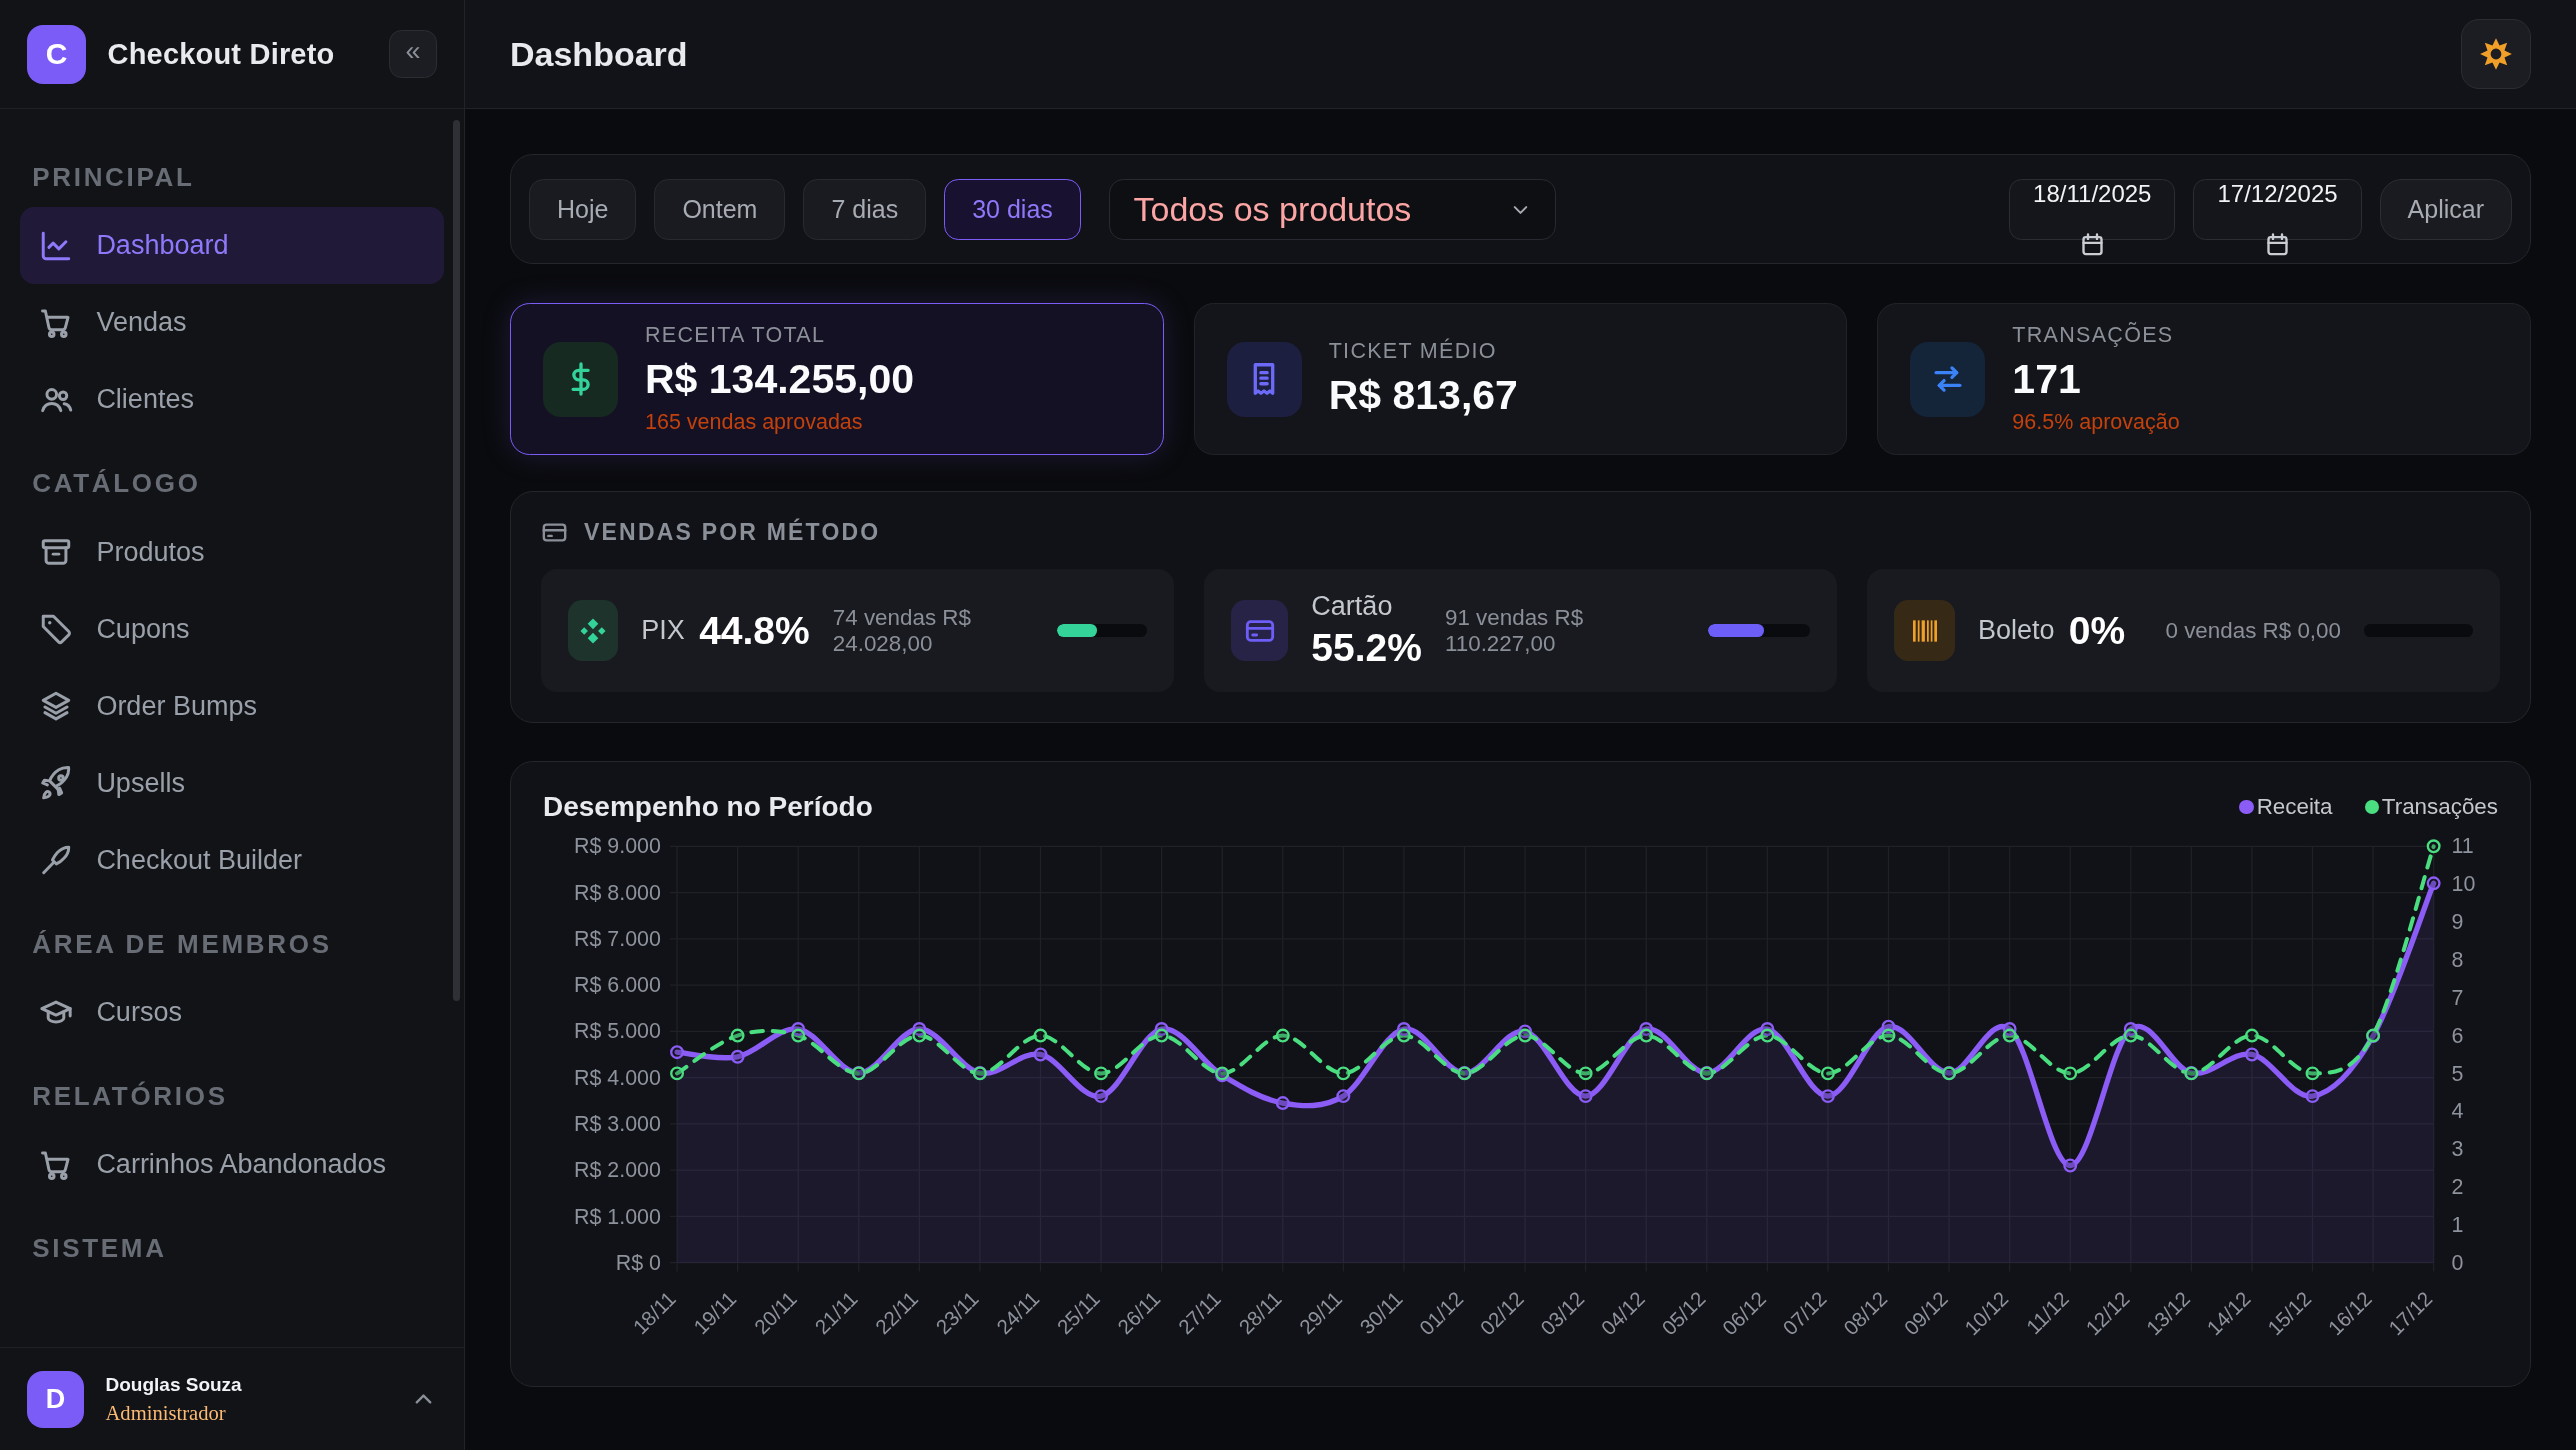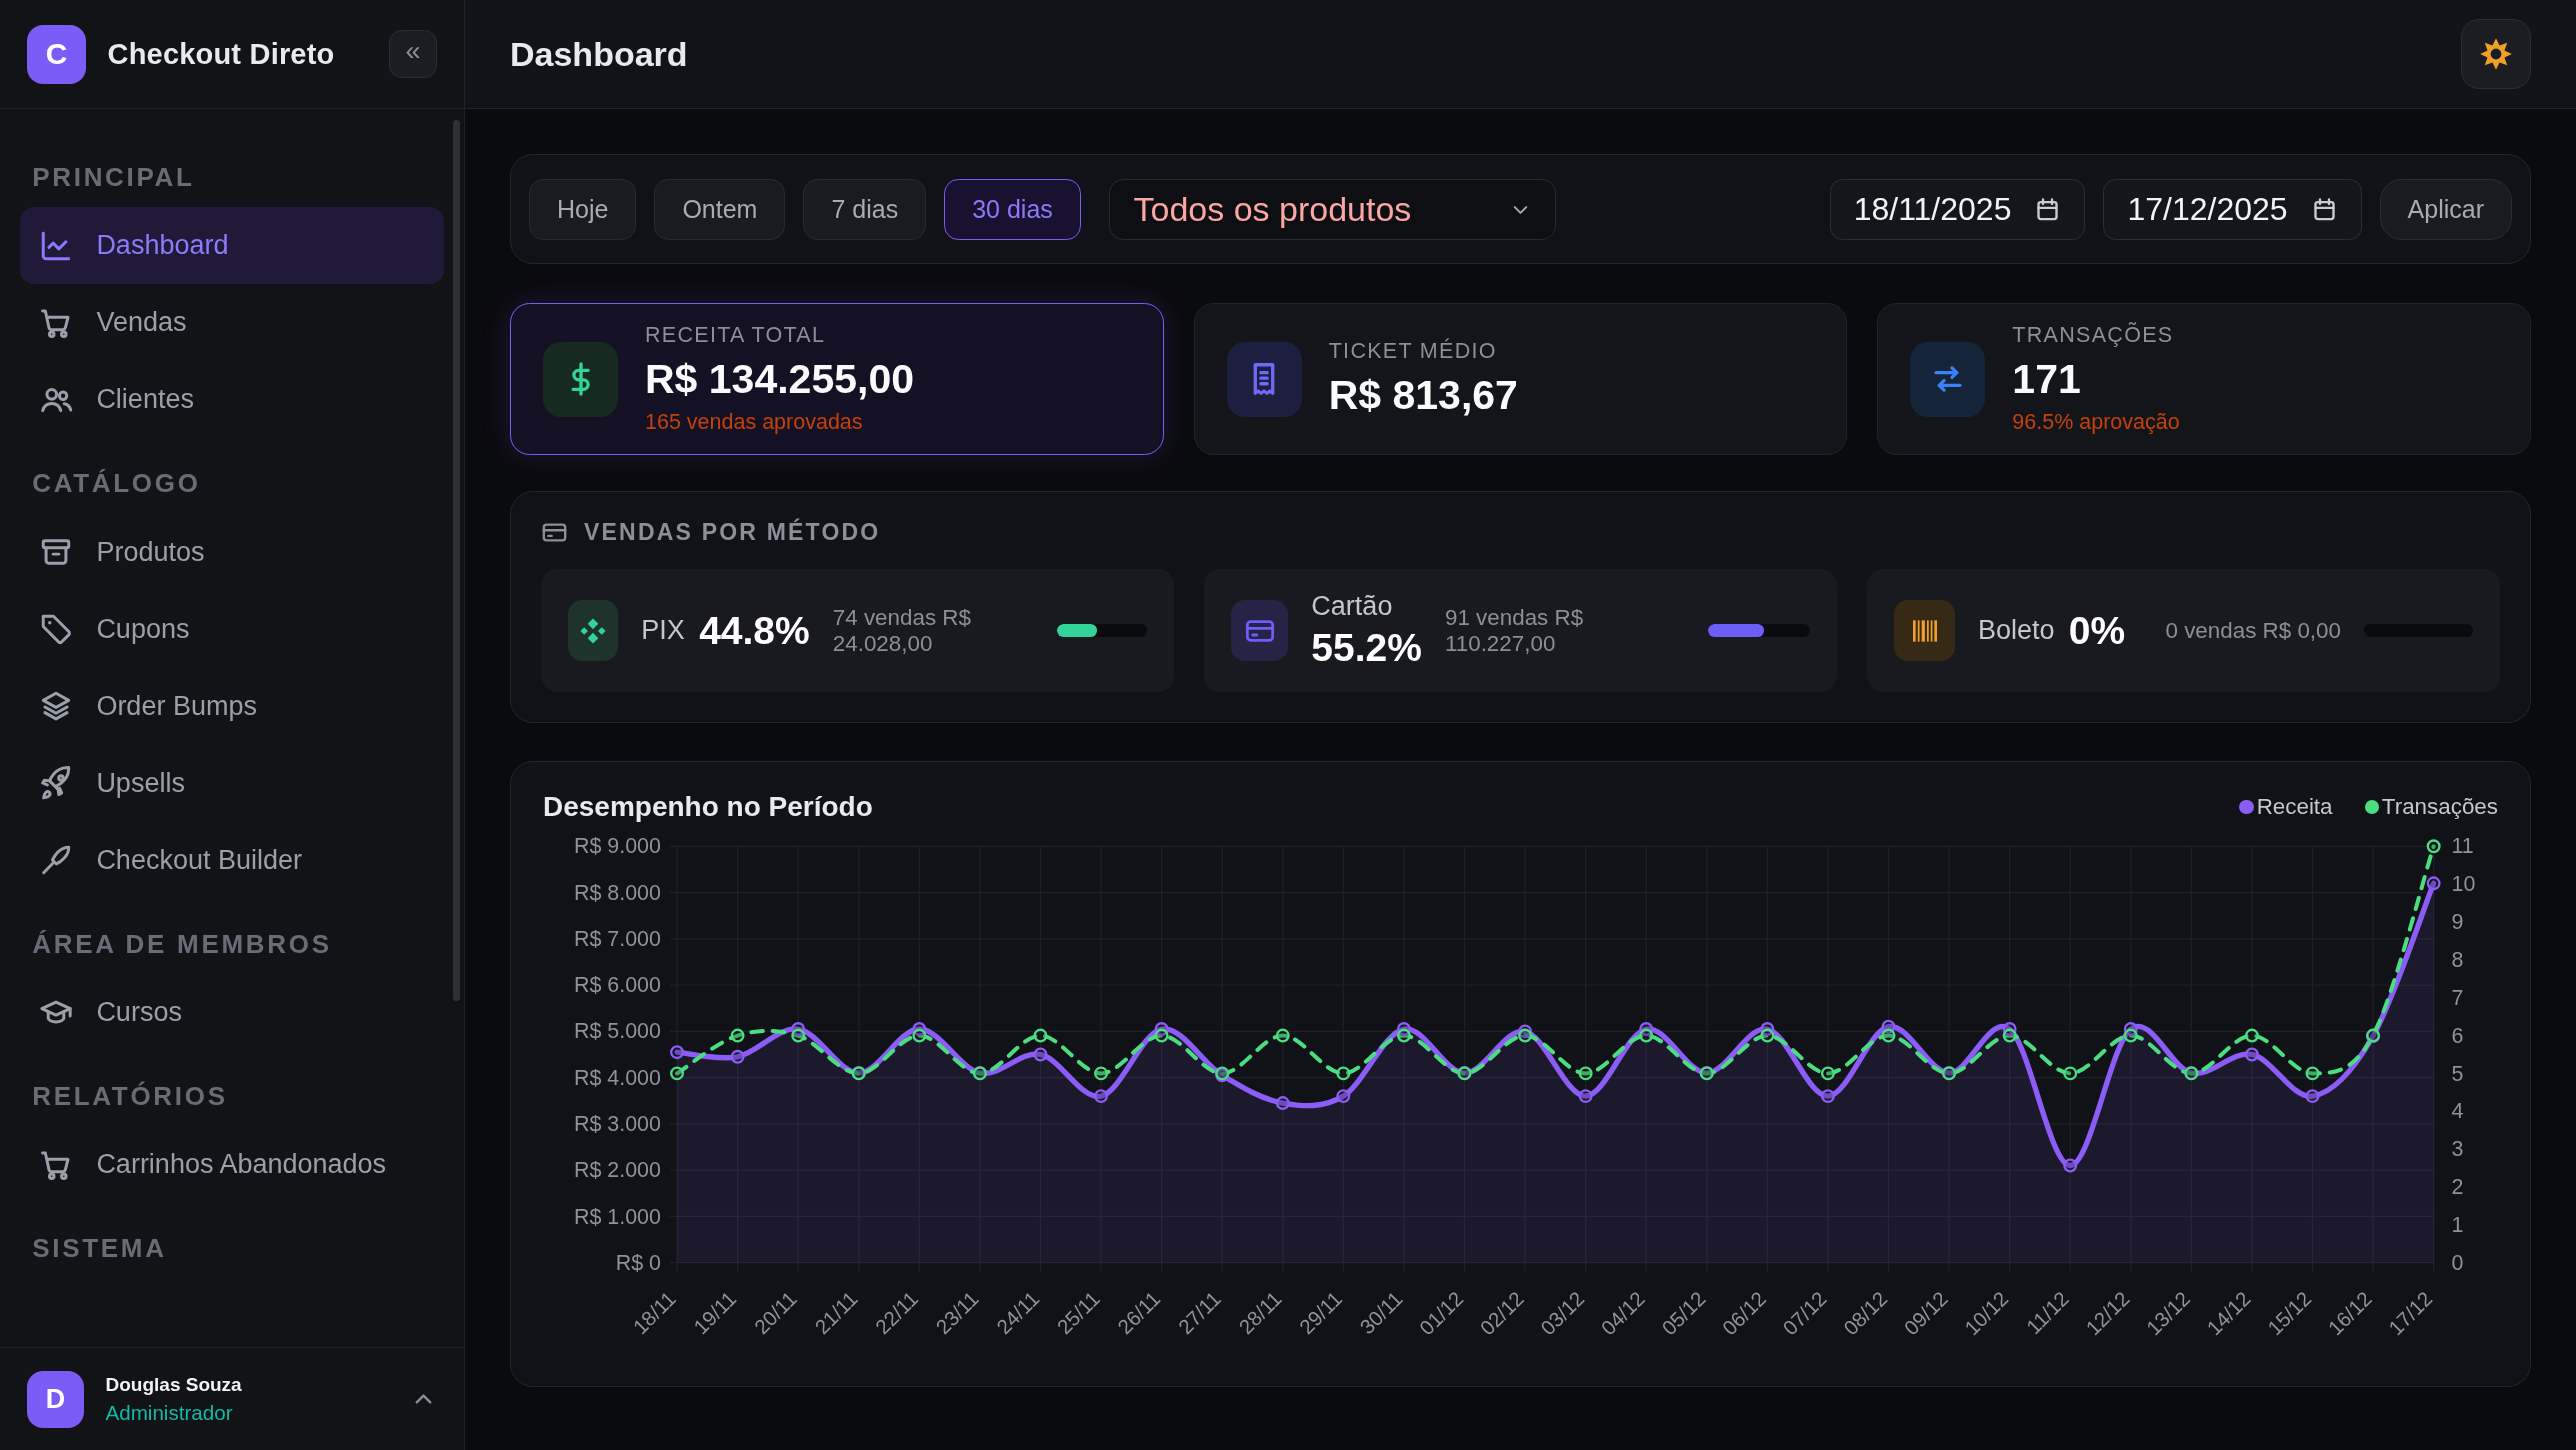--- a/index.html
+++ b/index.html
@@ -33,21 +33,21 @@
               padding:0 19.7px; color:#9aa0a9; cursor:pointer; }
   .nav-item .icn { width:34px; height:34px; color:#9aa0a9; }
   .nav-item span.lbl { font-size:27px; font-weight:500; }
   .nav-item.active { background:#201a38; color:#8e79fb; }
   .nav-item.active .icn { color:#8e79fb; }
   .sb-foot { flex:0 0 auto; border-top:0.9px solid #1f2026; padding:23px 27px; display:flex;
              align-items:center; gap:21.5px; cursor:pointer; }
   .avatar { width:57px; height:57px; border-radius:16px; background:#7c5cf6; color:#fff;
             font-size:27px; font-weight:bold; display:flex; align-items:center; justify-content:center; }
   .u-name { font-size:19px; font-weight:bold; color:#f2f3f5; }
-  .u-role { font-size:20.6px; color:#14b8a6; margin-top:5.4px; }
+  .u-role { font-size:20.6px; color:#fdba74; margin-top:5.4px;font-family:Liberation Serif, serif; }
   .u-chev { margin-left:auto; width:27px; height:27px; color:#8a8f98; }
 
   
   .main { flex:1; display:flex; flex-direction:column; min-width:0; }
   .topbar { height:109px; flex:0 0 auto; background:#121318; border-bottom:0.9px solid #222329;
             display:flex; align-items:center; justify-content:space-between; padding:0 45px; }
   .page-title { font-size:34px; font-weight:bold; }
   .theme-btn { width:70px; height:70px; border-radius:18px; background:#1c1d23; border:0.9px solid #2b2d34;
                display:flex; align-items:center; justify-content:center; cursor:pointer; }
   .theme-btn .icn { width:38px; height:38px; color:#f0a028; }
@@ -58,21 +58,21 @@
                display:flex; align-items:center; justify-content:space-between; padding:0 18px; }
   .f-group { display:flex; align-items:center; gap:18px; }
   .preset-btn { height:61px; padding:0 27px; border-radius:14.3px; background:#1a1b21; border:0.9px solid #282a31;
                 color:#a7abb3; font-size:25px; display:flex; align-items:center; cursor:pointer; }
   .preset-btn.active { background:#181130; border:1.8px solid #7c5cf6; color:#8e79fb; }
   .f-select { height:61px; min-width:447px; margin-left:10.7px; border-radius:14.3px; background:#0e0f13;
               border:0.9px solid #282a31; color:#fca5a5; font-size:34px; display:flex; align-items:center;
               justify-content:space-between; padding:0 23px; cursor:pointer; gap:27px; }
   .f-select .icn { width:23px; height:23px; color:#a7abb3; }
   .date-field { height:61px; border-radius:12.5px; background:#15161b; border:0.9px solid #2b2d34; color:#f2f3f5;
-                font-size:32px; display:flex; align-items:center; gap:23px; padding:0 23px; cursor:pointer; }
+                font-size:24px; display:flex; align-items:center; gap:23px; padding:0 23px; cursor:pointer;flex-direction:column; }
   .date-field .icn { width:27px; height:27px; color:#c9ccd2; }
   .apply-btn { height:61px; padding:0 27px; border-radius:22px; background:#1a1b21; border:0.9px solid #2b2d34;
                color:#a7abb3; font-size:25px; display:flex; align-items:center; cursor:pointer; }
 
   
   .stats-row { display:flex; gap:30px; margin-top:39px; }
   .stat-card { flex:1; height:152px; background:#14151a; border:0.9px solid #212329; border-radius:19.7px;
                display:flex; align-items:center; gap:27px; padding:0 32px; cursor:pointer; }
   .stat-card.highlight { background:#151124; border:1.8px solid #7c5cf6; box-shadow:0 0 30px rgba(124,92,246,.18); }
   .stat-icn { width:75px; height:75px; border-radius:18px; display:flex; align-items:center; justify-content:center; }

